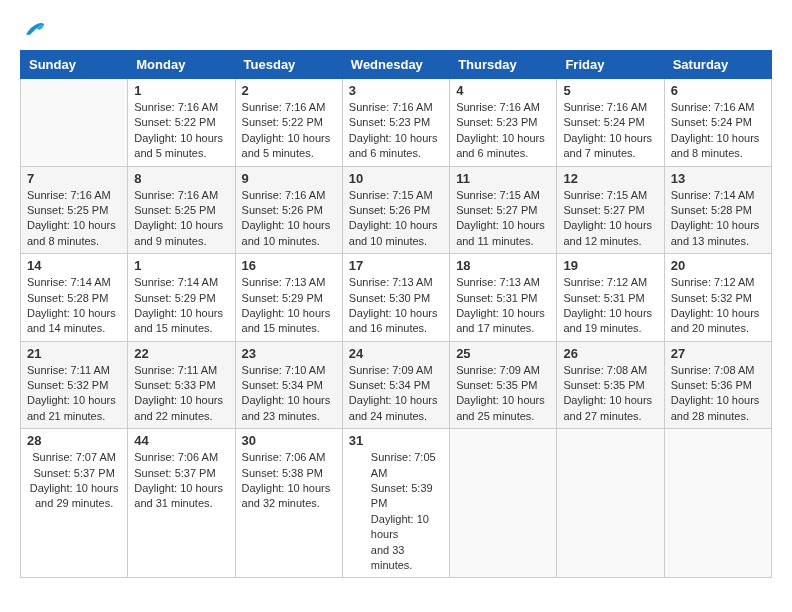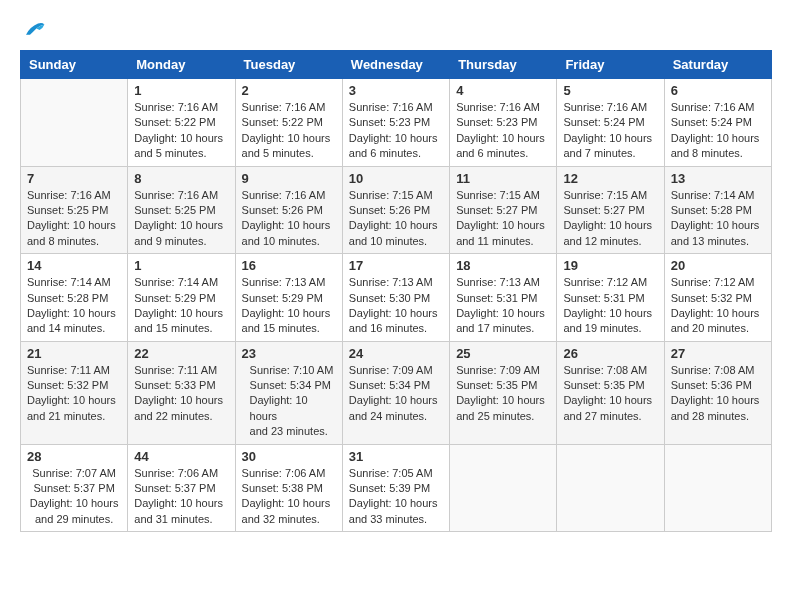--- a/index.html
+++ b/index.html
@@ -281,21 +281,21 @@
         </td>
         <td>
           <span class="day-number">22</span>
           <div class="day-info" style="white-space: pre-line;">Sunrise: 7:11 AM
 Sunset: 5:33 PM
 Daylight: 10 hours
 and 22 minutes.</div>
         </td>
         <td>
           <span class="day-number">23</span>
-          <div class="day-info" style="white-space: pre-line; margin-left: 8px;">Sunrise: 7:10 AM
+          <div class="day-info" style="white-space: pre-line;">Sunrise: 7:10 AM
 Sunset: 5:34 PM
 Daylight: 10 hours
 and 23 minutes.</div>
         </td>
         <td>
           <span class="day-number">24</span>
           <div class="day-info" style="white-space: pre-line;">Sunrise: 7:09 AM
 Sunset: 5:34 PM
 Daylight: 10 hours
 and 24 minutes.</div>
@@ -339,21 +339,21 @@
         </td>
         <td>
           <span class="day-number">30</span>
           <div class="day-info" style="white-space: pre-line;">Sunrise: 7:06 AM
 Sunset: 5:38 PM
 Daylight: 10 hours
 and 32 minutes.</div>
         </td>
         <td>
           <span class="day-number">31</span>
-          <div class="day-info" style="white-space: pre-line;">Sunrise: 7:05 AM
+          <div class="day-info" style="white-space: pre-line; margin-left: 22px;">Sunrise: 7:05 AM
 Sunset: 5:39 PM
 Daylight: 10 hours
 and 33 minutes.</div>
         </td>
         <td class="empty"></td>
         <td class="empty"></td>
         <td class="empty"></td>
       </tr>
     </tbody>
 </table>

